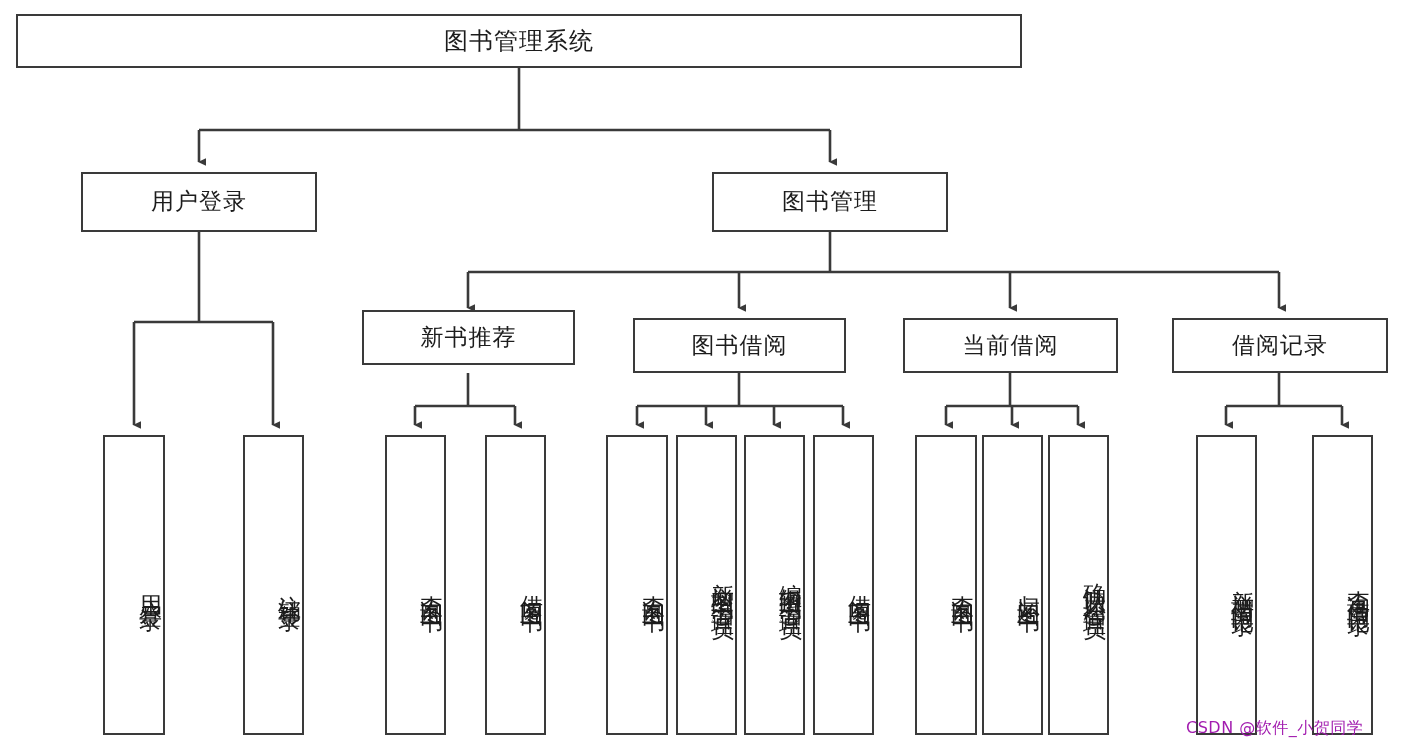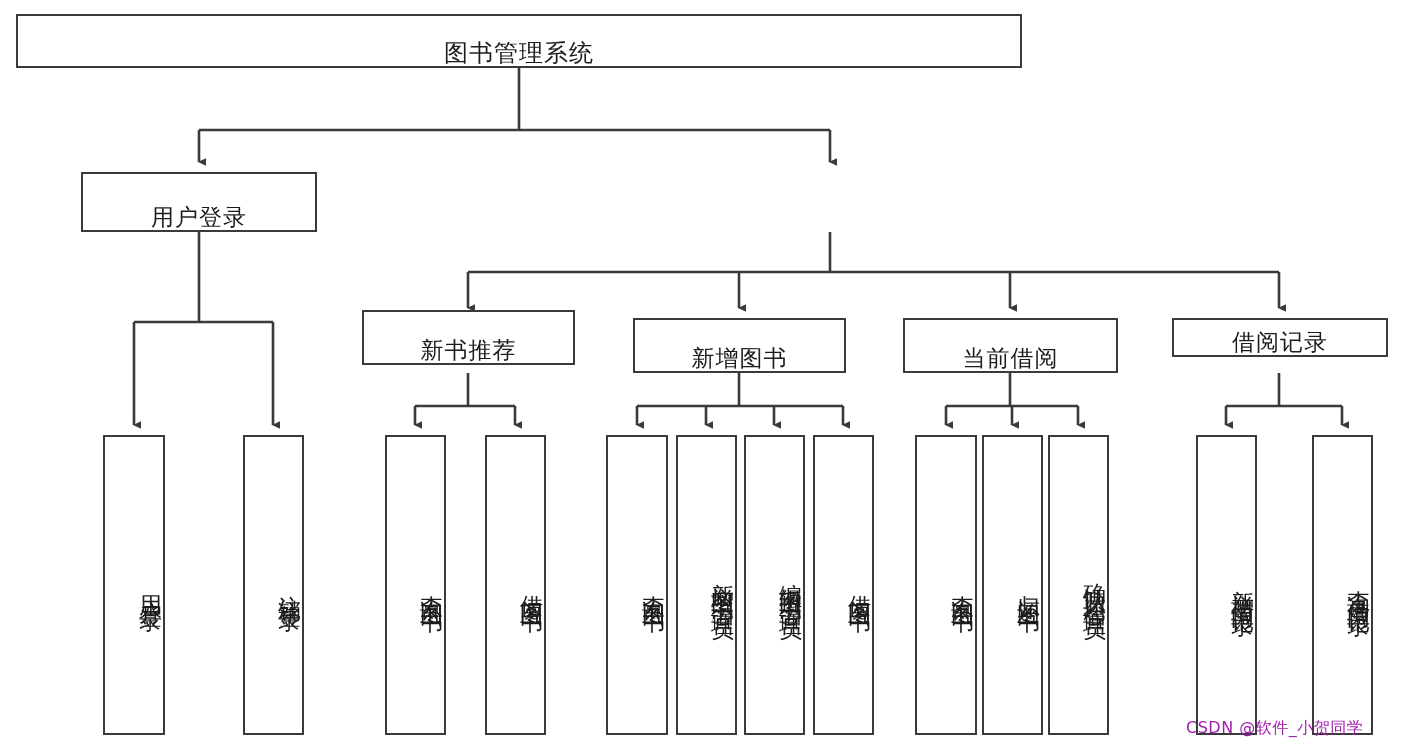--- a/index.html
+++ b/index.html
@@ -24,21 +24,21 @@
     width: 1405px;
     height: 747px;
     pointer-events: none;
   }
   .node {
     position: absolute;
     box-sizing: border-box;
     border: 2.5px solid #3a3a3a;
     background: #ffffff;
     display: flex;
-    align-items: flex-end;
+    align-items: center;
     justify-content: center;
     color: #1c1c1c;
   }
   .node.horizontal {
     font-size: 23px;
     letter-spacing: 1px;
     line-height: 1.1;
   }
   .node.root {
     font-size: 24px;
@@ -124,34 +124,37 @@
   </svg>
 
   <div class="node horizontal root" style="left:16px; top:14px; width:1006px; height:54px;">
     <span>图书管理系统</span>
   </div>
 
   <div class="node horizontal" style="left:81px; top:172px; width:236px; height:60px;">
     <span>用户登录</span>
   </div>
 
+  <div class="node horizontal" style="left:712px; top:172px; width:236px; height:60px;">
+    <span>图书管理</span>
+  </div>
 
   <div class="node horizontal" style="left:362px; top:310px; width:213px; height:55px;">
     <span>新书推荐</span>
   </div>
 
   <div class="node horizontal" style="left:633px; top:318px; width:213px; height:55px;">
-    <span>新增图书</span>
+    <span>图书借阅</span>
   </div>
 
   <div class="node horizontal" style="left:903px; top:318px; width:215px; height:55px;">
     <span>当前借阅</span>
   </div>
 
-  <div class="node horizontal" style="left:1172px; top:318px; width:216px; height:39px;">
+  <div class="node horizontal" style="left:1172px; top:318px; width:216px; height:55px;">
     <span>借阅记录</span>
   </div>
 
   <div class="node vertical" style="left:103px; top:435px; width:62px; height:300px;">
     <span class="vtext">用户登录</span>
   </div>
 
   <div class="node vertical" style="left:243px; top:435px; width:61px; height:300px;">
     <span class="vtext">注销登录</span>
   </div>

